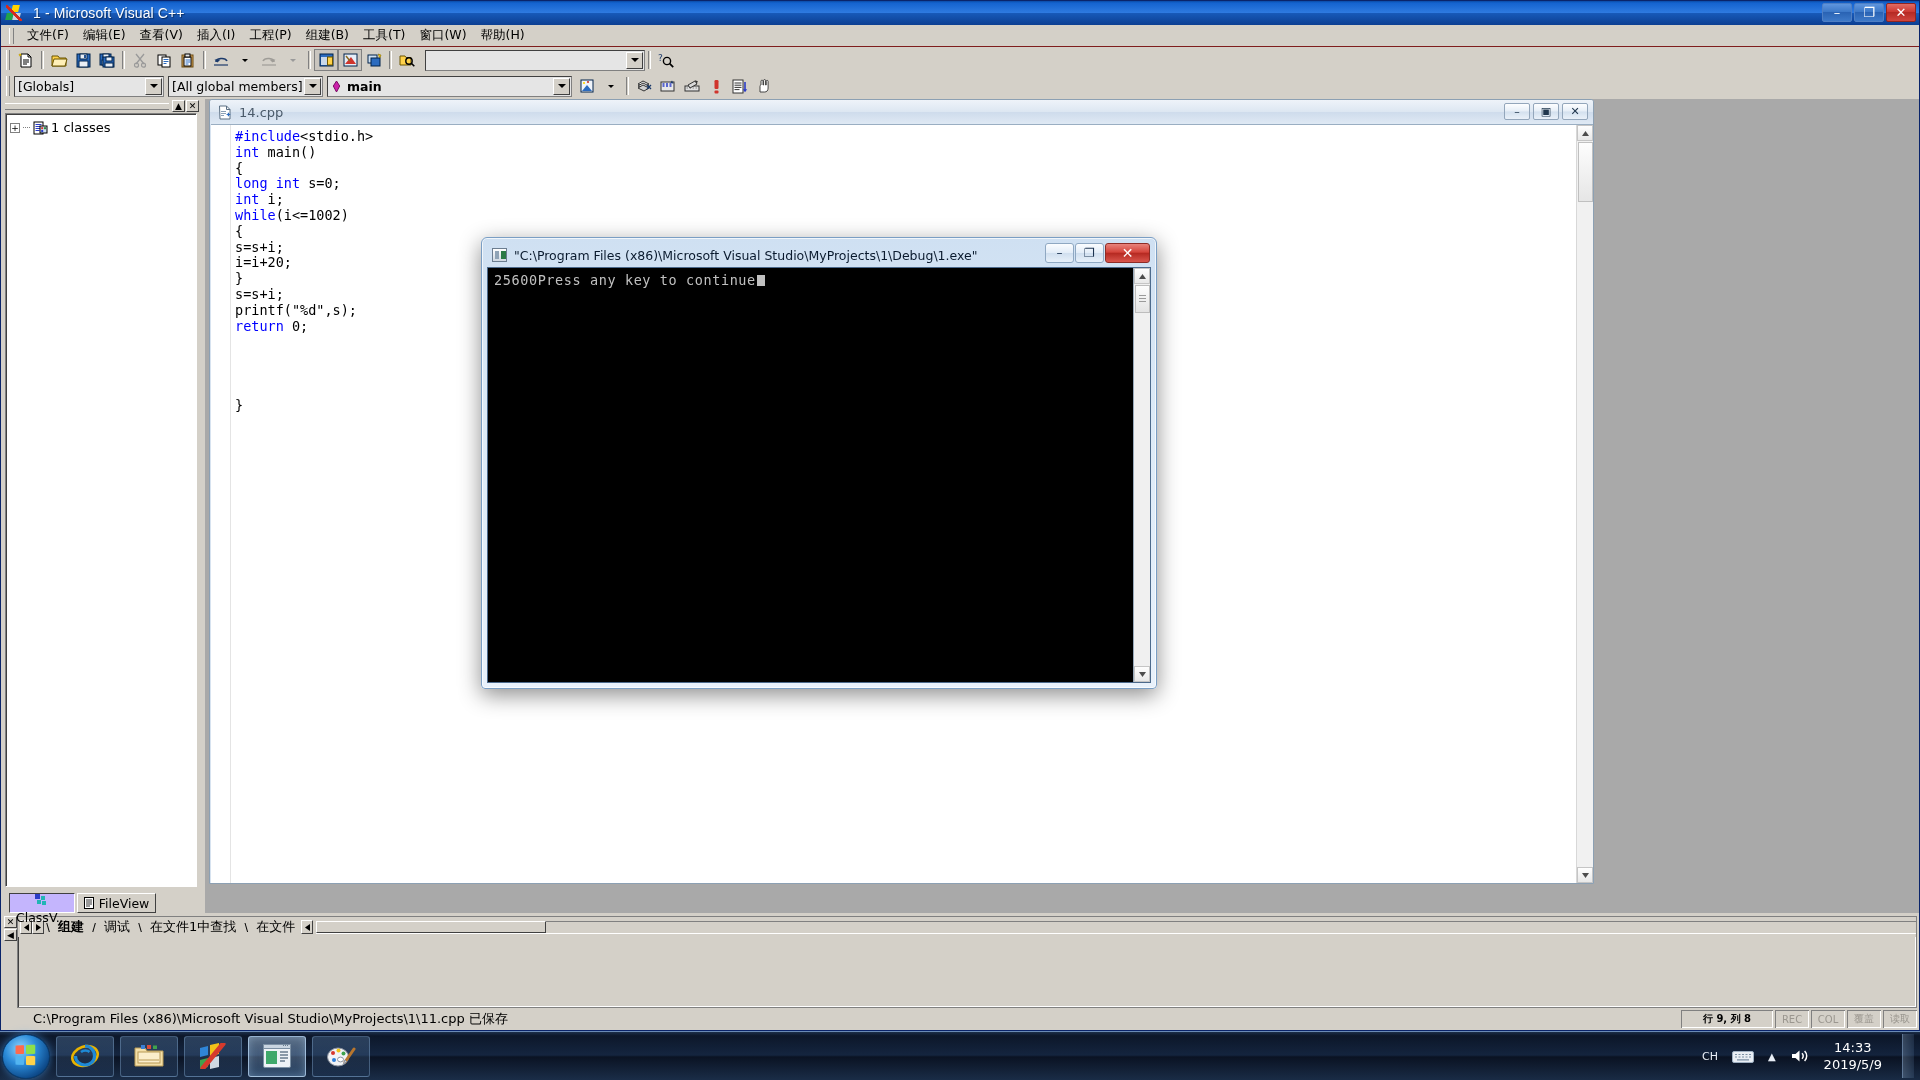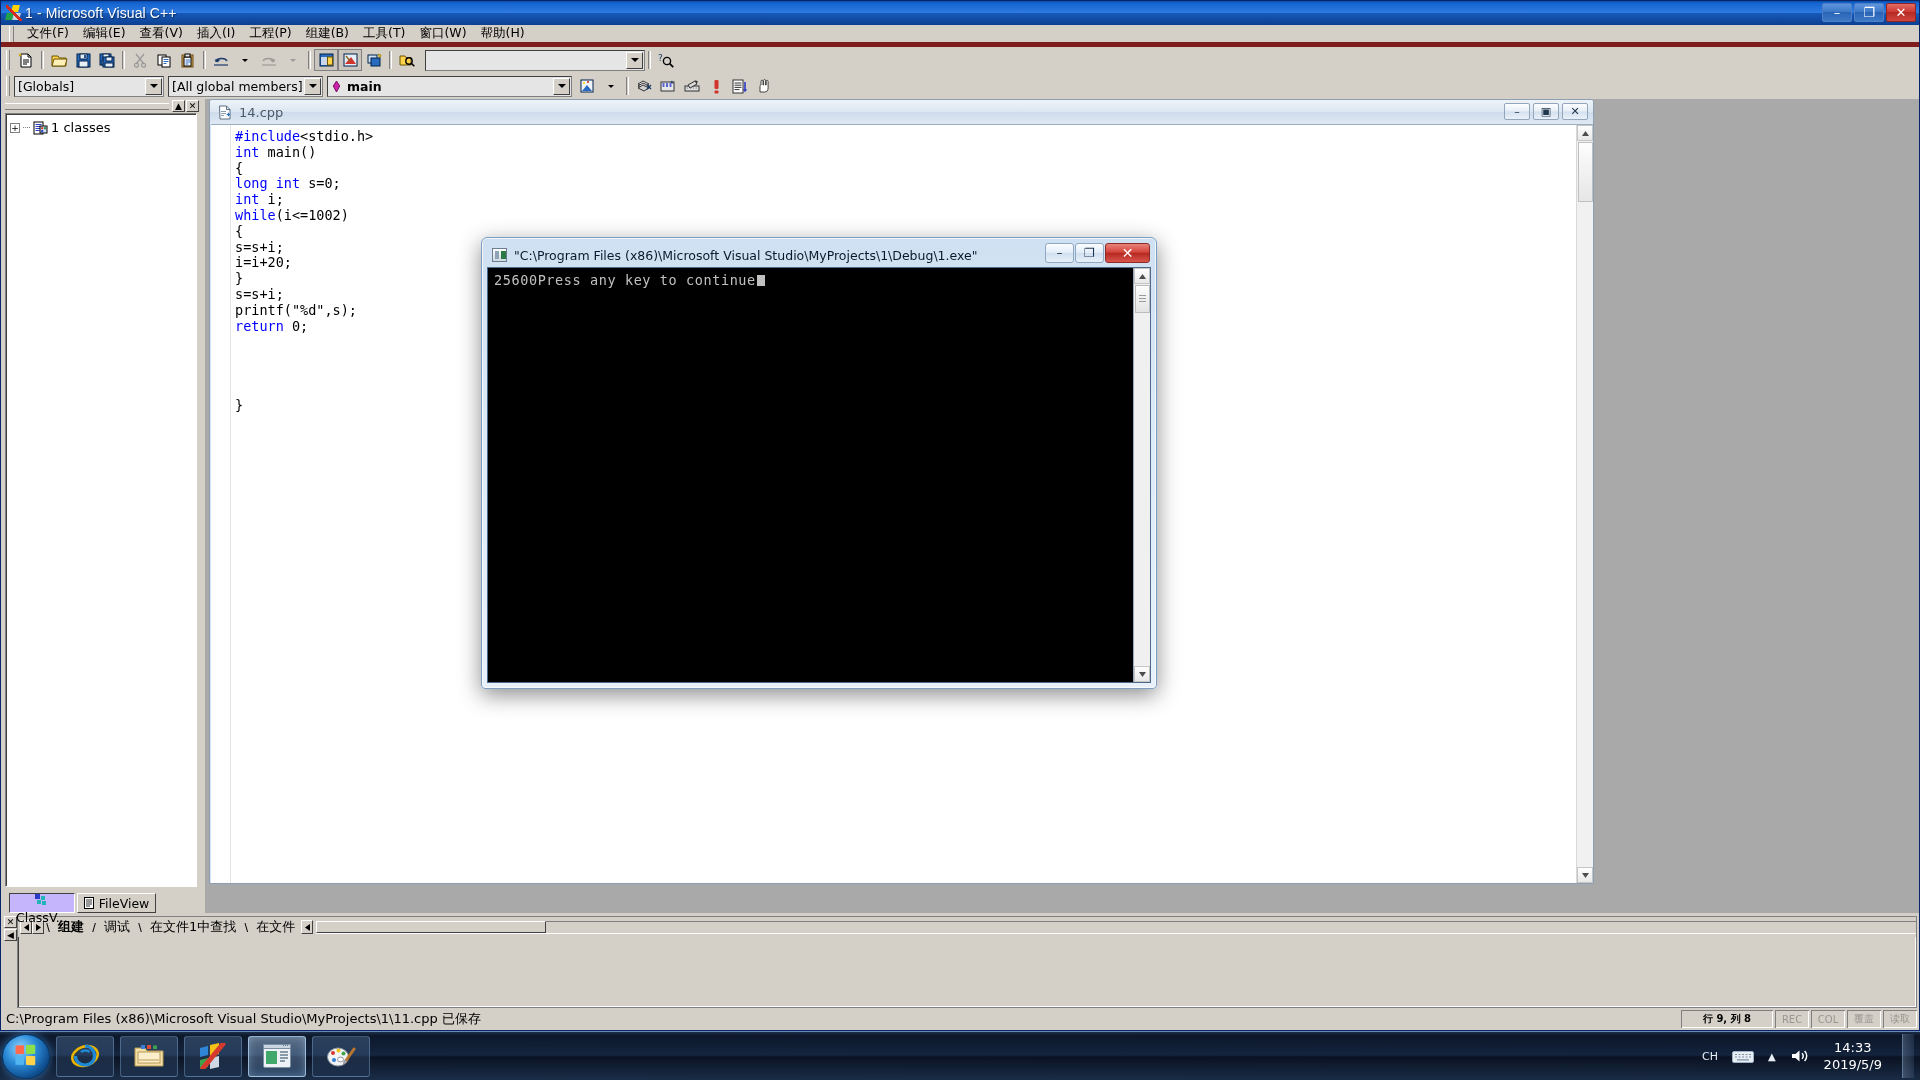--- a/index.html
+++ b/index.html
@@ -31,21 +31,21 @@
     border: 1px solid #0a246a;
   }
   
   #titlebar {
     height: 24px; flex: 0 0 24px;
     background: linear-gradient(to bottom,#0a4aa5 0%, #1463cf 8%, #2e7ae0 48%, #1759b8 52%, #0c3f92 100%);
     display: flex; align-items: center; color: #fff;
     padding-left: 4px; position: relative;
   }
   #titlebar .tb-title {
-    font-size: 14px; font-weight: normal; margin-left: 2px;
+    font-size: 14px; font-weight: normal; margin-left: 10px;
     text-shadow: 1px 1px 1px rgba(0,0,0,0.45);
     letter-spacing: .1px;
   }
   .vc-logo {
     width: 18px; height: 16px; position: relative; flex: 0 0 18px;
   }
   .vc-logo .a, .vc-logo .b, .vc-logo .c, .vc-logo .d {
     position: absolute; width: 7px; height: 7px;
   }
   .vc-logo .a { background:#1e7ce0; left:0; top:1px; transform: skewX(-14deg); }
@@ -65,21 +65,21 @@
   }
   .wbtn.close {
     background: linear-gradient(to bottom,#e06c64 0%,#cd3a33 45%,#b62a24 50%,#d0453e 100%);
     border-color: #8f2420;
   }
 
   
   #menubar {
     height: 22px; flex: 0 0 22px; background: #d4d0c8;
     display: flex; align-items: center; padding-left: 8px;
-    border-bottom: 5px solid #7f1d1d;
+    border-bottom: 1px solid #7f1d1d;
   }
   #menubar::before {
     content:""; width: 3px; height: 16px; margin-right: 6px;
     border-left: 1px solid #fff; border-right:1px solid #808080;
   }
   .menu-item {
     padding: 2px 7px; font-size: 12.5px; color: #000; white-space: nowrap;
     font-family: "DejaVu Sans", sans-serif;
   }
 
@@ -227,21 +227,21 @@
   .ot-tab.sel { font-weight: bold; }
   .ot-slash { width: 8px; text-align:center; color:#000; font-size:13px;}
   .ot-scroll { flex:1; height: 13px; margin-left:3px; background:#d4d0c8;
                box-shadow: inset 1px 1px 0 #808080; border-bottom:1px solid #fff; display:flex; }
   .ot-scroll .thumb{ width: 230px; background:#d4d0c8; border:1px solid #fff;
                      border-right-color:#404040;border-bottom-color:#404040;}
 
   
   #statusbar {
     height: 22px; flex: 0 0 22px; background: #d4d0c8; display: flex; align-items: center;
-    padding: 0 2px; gap: 0;
+    padding: 0 2px; gap: 0; margin-left: 27px;
   }
   .sb-main { flex: 1; font-size: 13px; color: #000; padding-left: 3px;
              font-family:"DejaVu Sans",sans-serif; }
   .sb-cell {
     height: 18px; display:flex; align-items:center; justify-content:center;
     padding: 0 6px; font-size: 10px; color:#000;
     box-shadow: inset 1px 1px 0 #808080, inset -1px -1px 0 #fff;
     margin-left: 2px; font-family:"DejaVu Sans",sans-serif;
   }
   .sb-cell.dim { color: #9a968f; }

